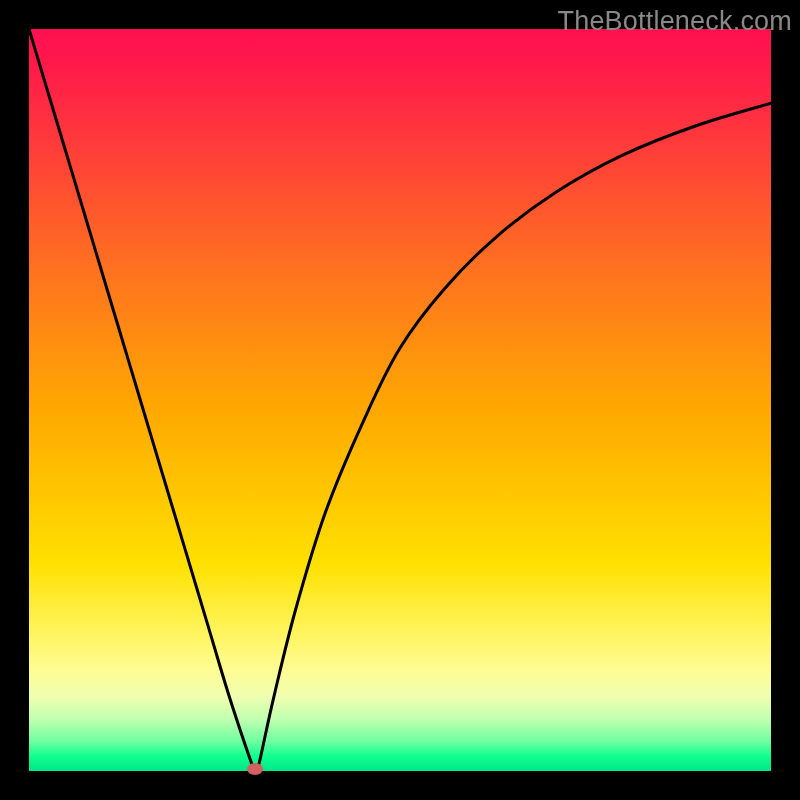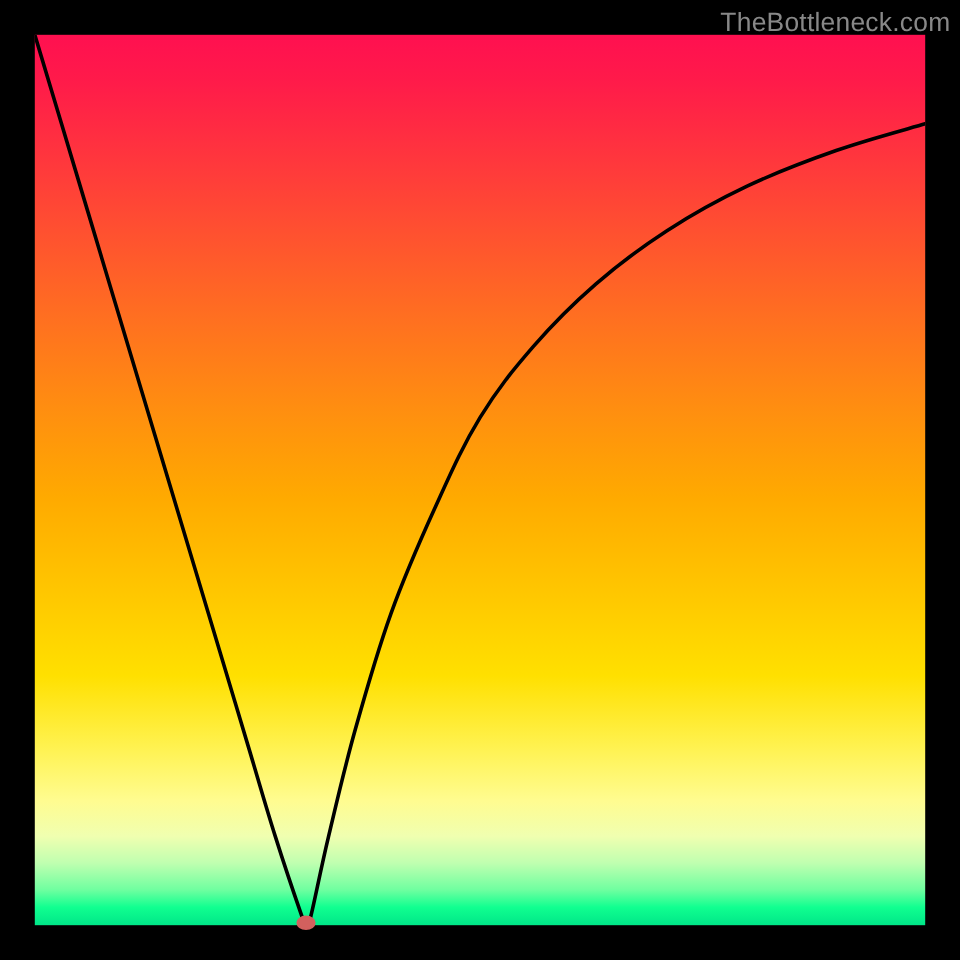--- a/index.html
+++ b/index.html
@@ -42,21 +42,21 @@
       #70ffa0 96%,
       #10ff90 98%,
       #00e688 100%
     );
   }
   .watermark {
     position: absolute;
     top: 6px;
     right: 8px;
     color: #888;
-    font-size: 22px;
+    font-size: 27px;
     font-weight: 500;
     letter-spacing: 0.2px;
     z-index: 10;
   }
   svg.curve {
     position: absolute;
     left: 0;
     top: 0;
     width: 100%;
     height: 100%;

